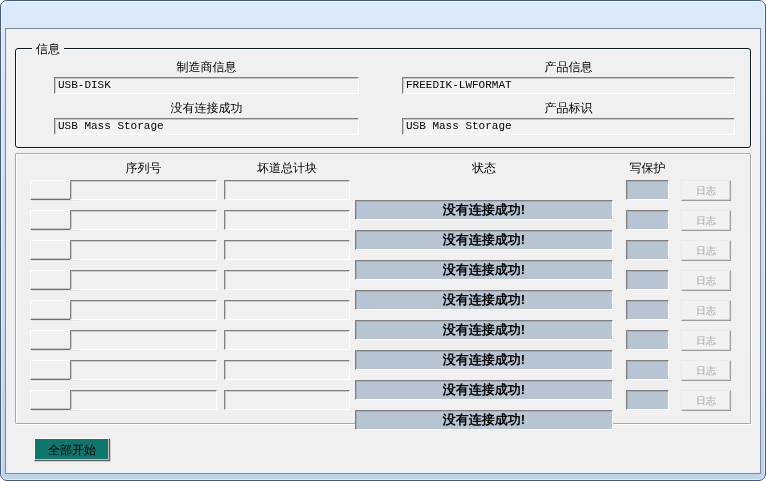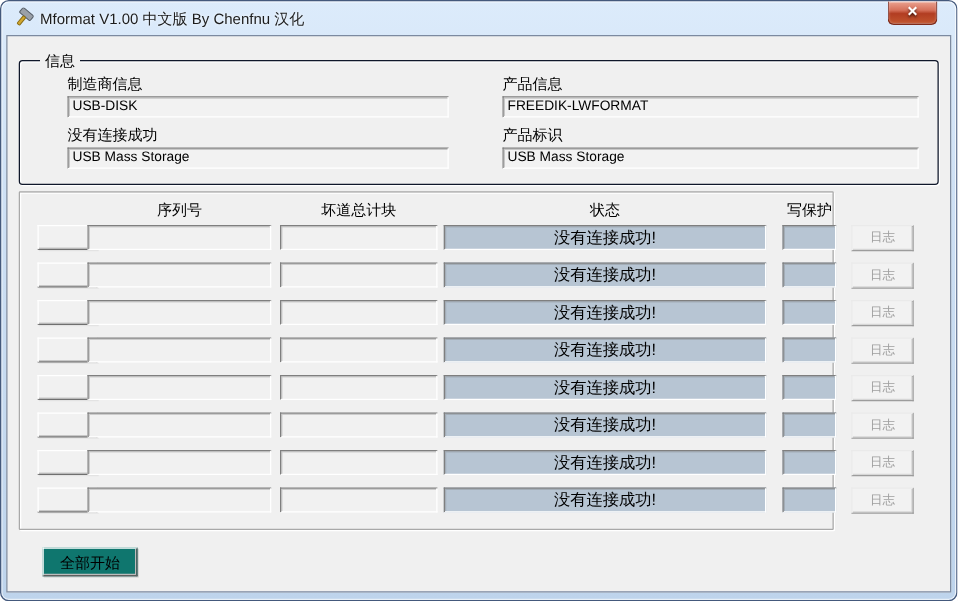--- a/index.html
+++ b/index.html
@@ -39,35 +39,35 @@
 
   
   .groupbox{
     position:absolute;left:9px;top:19px;width:736px;height:100px;
     border:1px solid #0f172a;border-radius:3px;
     box-shadow:inset 1px 1px 0 #fff,1px 1px 0 #fff;
   }
   .groupbox-title{
     position:absolute;left:16px;top:-8px;background:#f0f0f0;padding:0 4px;
   }
-  .gb-label{position:absolute;height:14px;}
+  .gb-label{position:absolute;height:14px;text-align:center;}
   .gb-field{
     position:absolute;height:17px;
     background:#f2f2f2;
     border:1px solid #7f7f7f;border-bottom-color:#fff;border-right-color:#fff;
     box-shadow:inset 1px 1px 0 rgba(120,120,120,.35);
-    font-family:Liberation Sans, sans-serif;
+    font-family:Liberation Mono, monospace;
     font-size:11px;line-height:15px;padding:0 3px;white-space:nowrap;overflow:hidden;
   }
   .col-l{left:38px;width:305px;}
   .col-r{left:386px;width:333px;}
 
   
   .panel{
-    position:absolute;left:9px;top:124px;width:652px;height:271px;
+    position:absolute;left:9px;top:124px;width:736px;height:271px;
     border:1px solid #a8a8a8;border-radius:1px;
     box-shadow:inset 1px 1px 0 #fff,1px 1px 0 #fff;
   }
   .hdr{position:absolute;top:6px;height:15px;text-align:center;}
   .hdr-serial{left:54px;width:147px;}
   .hdr-bad{left:208px;width:126px;}
   .hdr-status{left:339px;width:258px;}
   .hdr-wp{left:610px;width:43px;}
   .rows{position:absolute;left:0;top:26px;width:100%;}
   .row{position:relative;height:30px;}
@@ -80,21 +80,21 @@
   .raised{
     background:#f1f1f1;
     border:1px solid #fff;border-bottom-color:#6f6f6f;border-right-color:#6f6f6f;
     box-shadow:inset -1px -1px 0 #c7c7c7,1px 1px 0 rgba(0,0,0,.05);
   }
   .port-btn{left:14px;width:48px;}
   .serial{left:54px;width:147px;font-family:"DejaVu Sans Mono",monospace;font-size:11px;line-height:18px;padding:0 3px;}
   .bad{left:208px;width:126px;font-family:"DejaVu Sans Mono",monospace;font-size:11px;line-height:18px;padding:0 3px;}
   .status{
     left:339px;width:258px;background:var(--status-bg,#b7c5d3);
-    font-weight:normal;font-size:13px;text-align:center;line-height:18px;
+    font-weight:bold;font-size:13px;text-align:center;line-height:18px;margin-top:20px;
   }
   .wp{left:610px;width:43px;background:var(--status-bg,#b7c5d3);}
   .log-btn{
     position:absolute;left:665px;top:0;width:50px;height:21px;
     background:#f2f2f2;
     border:1px solid #eaeaea;border-bottom-color:#9c9c9c;border-right-color:#9c9c9c;
     box-shadow:inset -1px -1px 0 #d6d6d6;
     color:#9e9e9e;font-size:10px;line-height:18px;text-align:center;padding:0;
     font-family:"Liberation Sans","DejaVu Sans",sans-serif;
   }
@@ -105,32 +105,20 @@
     box-shadow:inset -1px -1px 0 #bcbcbc,1px 1px 0 rgba(0,0,0,.15);
     font-size:12px;color:#000;text-align:center;line-height:20px;padding:0;
     font-family:"Liberation Sans","DejaVu Sans",sans-serif;
   }
 </style>
 </head>
 <body>
 
 <div class="window">
 
-  <div class="titlebar">
-    <svg class="app-icon" viewBox="0 0 16 16">
-      <g transform="rotate(40 8 8)">
-        <rect x="2.5" y="2" width="11" height="5" rx="1" fill="#9aa0a8" stroke="#555d66" stroke-width="0.8"></rect>
-        <rect x="6.8" y="7" width="2.6" height="8" rx="0.8" fill="#d2a72e" stroke="#8a6d14" stroke-width="0.8"></rect>
-      </g>
-    </svg>
-    <div class="title-text">Mformat V1.00 中文版 By Chenfnu 汉化</div>
-    <button class="close-btn">
-      <span>✕</span>
-    </button>
-  </div>
 
   <div class="client">
 
     <div class="groupbox">
       <div class="groupbox-title">信息</div>
 
       <div class="gb-label col-l" style="top:10px">制造商信息</div>
       <div class="gb-field col-l" style="top:28px">USB-DISK</div>
 
       <div class="gb-label col-l" style="top:51px">没有连接成功</div>

